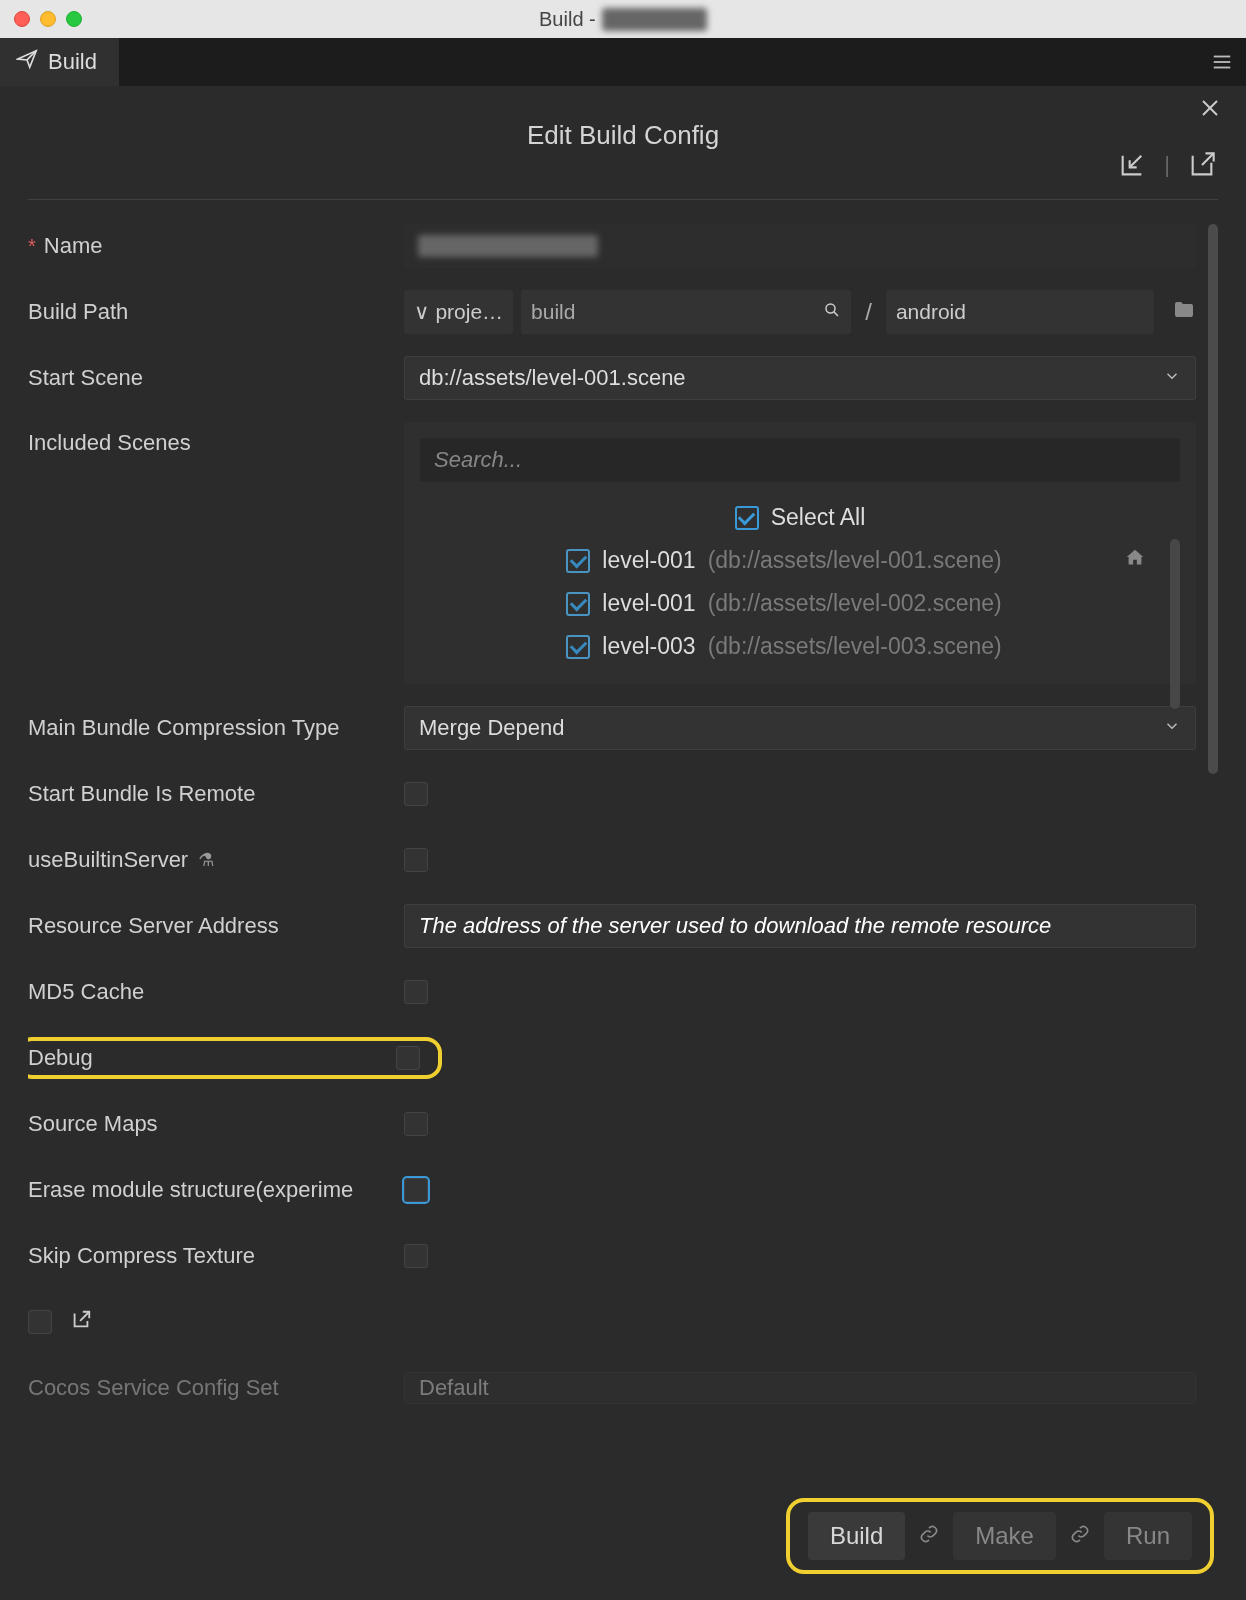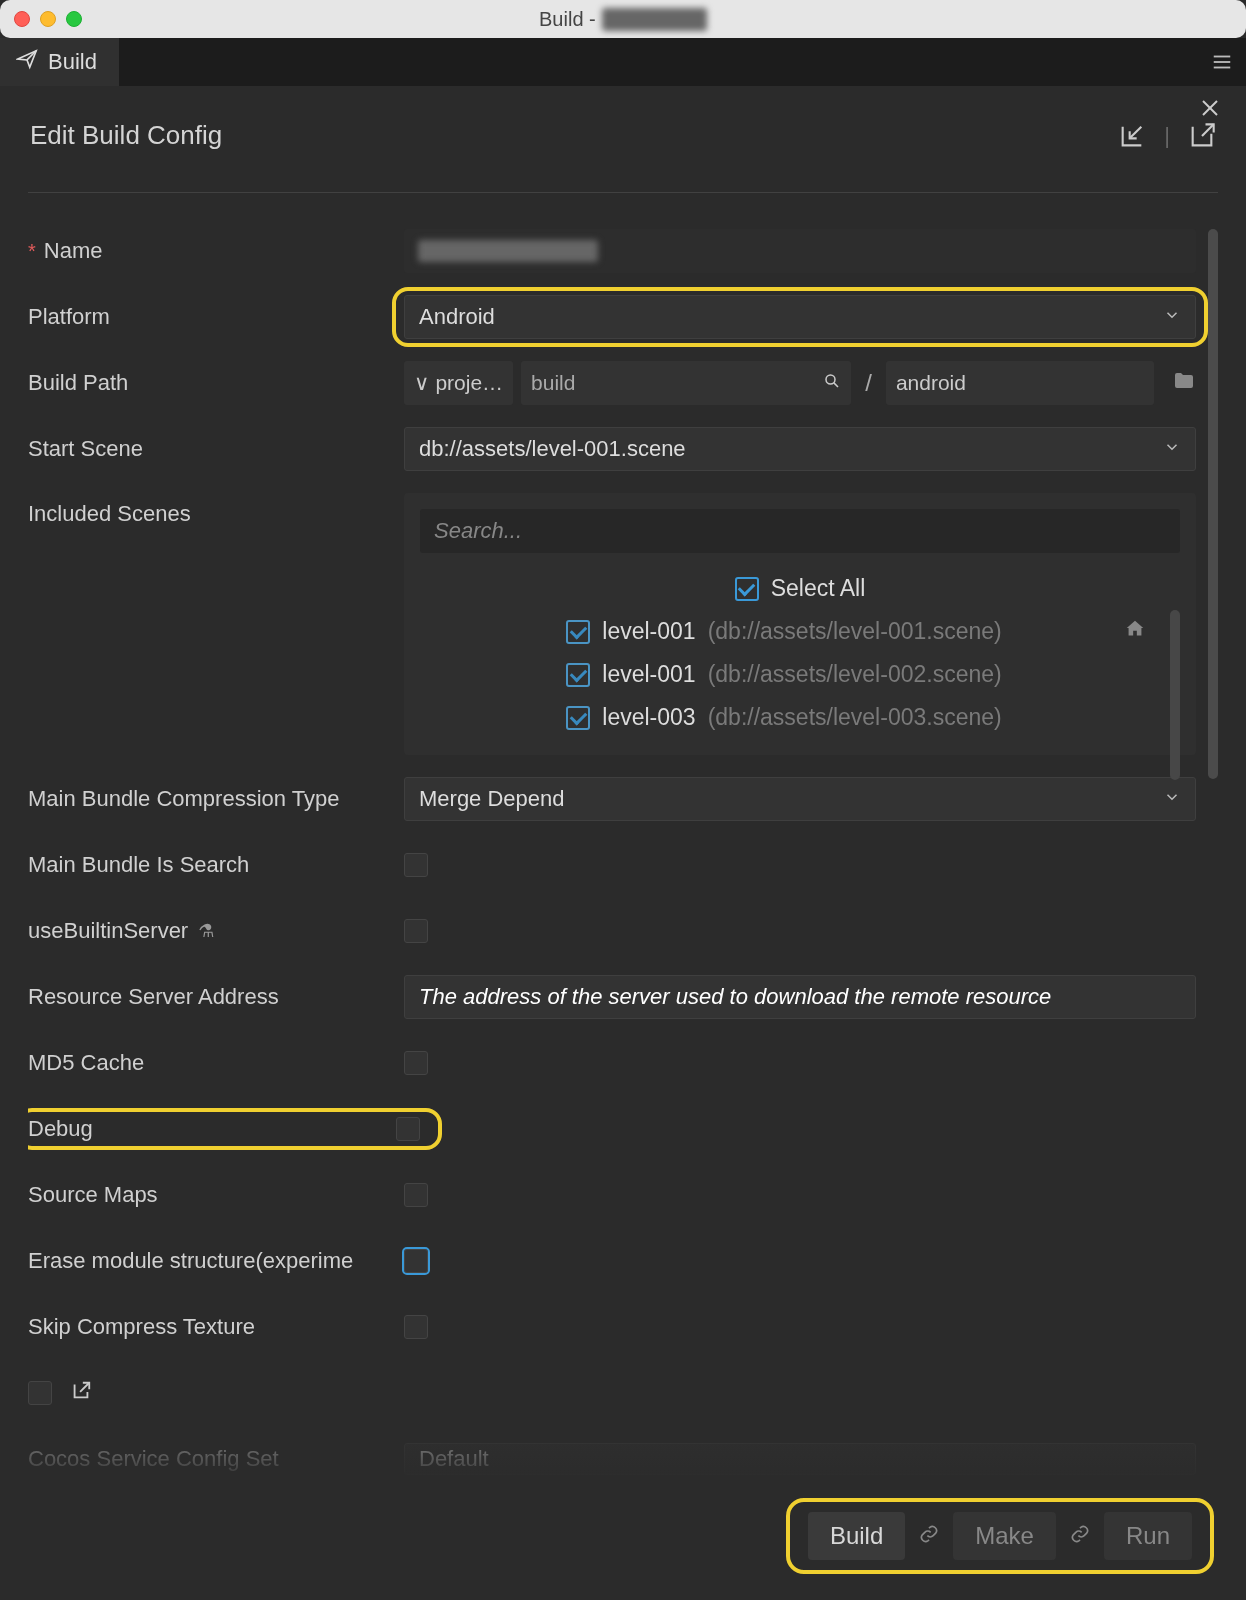--- a/index.html
+++ b/index.html
@@ -1,38 +1,38 @@
 <!DOCTYPE html>
 <html><head>
 <meta charset="utf-8">
 <style>
   * { box-sizing: border-box; margin: 0; padding: 0; }
   html, body { width: 1246px; height: 1600px; font-family: -apple-system, BlinkMacSystemFont, "Segoe UI", Helvetica, Arial, sans-serif; background: #2b2b2b; color: #ccc; overflow: hidden; }
   
   
-  .titlebar { height: 38px; background: #e6e6e6; display: flex; align-items: center; padding: 0 14px; position: relative; border-radius: 10px; }
+  .titlebar { height: 38px; background: #e6e6e6; display: flex; align-items: center; padding: 0 14px; position: relative; }
   .traffic { display: flex; gap: 10px; }
   .dot { width: 16px; height: 16px; border-radius: 50%; }
   .dot.red { background: #ff5f57; border: 1px solid #e04640; }
   .dot.yellow { background: #febc2e; border: 1px solid #dea023; }
   .dot.green { background: #28c840; border: 1px solid #1db034; }
   .titlebar-title { position: absolute; left: 50%; transform: translateX(-50%); color: #444; font-size: 20px; display:flex; align-items:center; gap:6px;}
   .blur { filter: blur(3px); background:#666; color:transparent; border-radius:3px; padding:0 2px;}
   
   
   .tabbar { height: 48px; background: #1c1c1c; display: flex; align-items: stretch; }
   .tab { background: #303030; display: flex; align-items: center; gap: 10px; padding: 0 22px 0 16px; color: #ddd; font-size: 22px; }
   .tab svg { width: 22px; height: 22px; }
   .menu-btn { margin-left: auto; width: 48px; display:flex; align-items:center; justify-content:center; color:#bbb; }
   .menu-btn svg { width:22px; height:22px; }
 
   
   .panel-wrap { padding: 28px; height: calc(1600px - 38px - 48px); background: #2b2b2b; }
   .panel { background: #2b2b2b; height: 100%; display:flex; flex-direction:column; position:relative;}
-  .panel-header { display: flex; align-items: center; padding: 6px 2px 41px 2px; border-bottom: 1px solid #414141; margin-bottom: 36px; }
+  .panel-header { display: flex; align-items: center; padding: 6px 2px 20px 2px; border-bottom: 1px solid #414141; margin-bottom: 24px; flex-direction: column; }
   .panel-title { font-size: 26px; color: #d4d4d4; font-weight: 400; }
   .panel-actions { margin-left: auto; display: flex; align-items: center; gap: 18px; color:#ccc; }
   .panel-actions .sep { color:#666; font-size:22px; }
   .iconbtn { width:28px; height:28px; display:flex; align-items:center; justify-content:center; }
   .close-btn { position: absolute; top: -20px; right: -6px; color:#ccc; }
   .close-btn svg { width:24px; height:24px; }
 
   
   .form-scroll { flex:1; overflow: hidden; position:relative; }
   .form-scroll-inner { height: 100%; overflow-y: hidden; padding-right: 22px; }
@@ -166,37 +166,20 @@
               <span class="req">*</span>
               <span>Name</span>
             </div>
           <div class="field-col">
             <div class="display-field" style="flex:1; background:#2d2d2d; border:none;">
               <span class="blur" style="width:180px; height:22px; display:inline-block;">■■ ■■■ ■■</span>
             </div>
           </div>
         </div>
 
-        <div class="row">
-          <div class="label-col">
-              <span>Platform</span>
-            </div>
-          <div class="field-col">
-            <div class="hl hl-platform" style="flex:1; display:flex;">
-              <div class="select">
-                <span>Android</span>
-                <span class="chev">
-                  <svg width="18" height="18" viewBox="0 0 24 24" fill="none" stroke="currentColor" stroke-width="2">
-                      <polyline points="6 9 12 15 18 9"></polyline>
-                    </svg>
-                </span>
-              </div>
-            </div>
-          </div>
-        </div>
 
         <div class="row">
           <div class="label-col">
               <span>Build Path</span>
             </div>
           <div class="field-col">
             <div class="path-seg">
               <span style="margin-right:6px;">∨</span>
               <span>proje…</span>
             </div>
@@ -286,21 +269,21 @@
                 <svg width="18" height="18" viewBox="0 0 24 24" fill="none" stroke="currentColor" stroke-width="2">
                     <polyline points="6 9 12 15 18 9"></polyline>
                   </svg>
               </span>
             </div>
           </div>
         </div>
 
         <div class="row">
           <div class="label-col">
-              <span>Main Bundle Is Search</span>
+              <span>Start Bundle Is Remote</span>
             </div>
           <div class="field-col">
               <div class="chkbox"></div>
             </div>
         </div>
 
         <div class="row">
           <div class="label-col">
               <span>useBuiltinServer</span>
               <span class="beaker">⚗</span>

